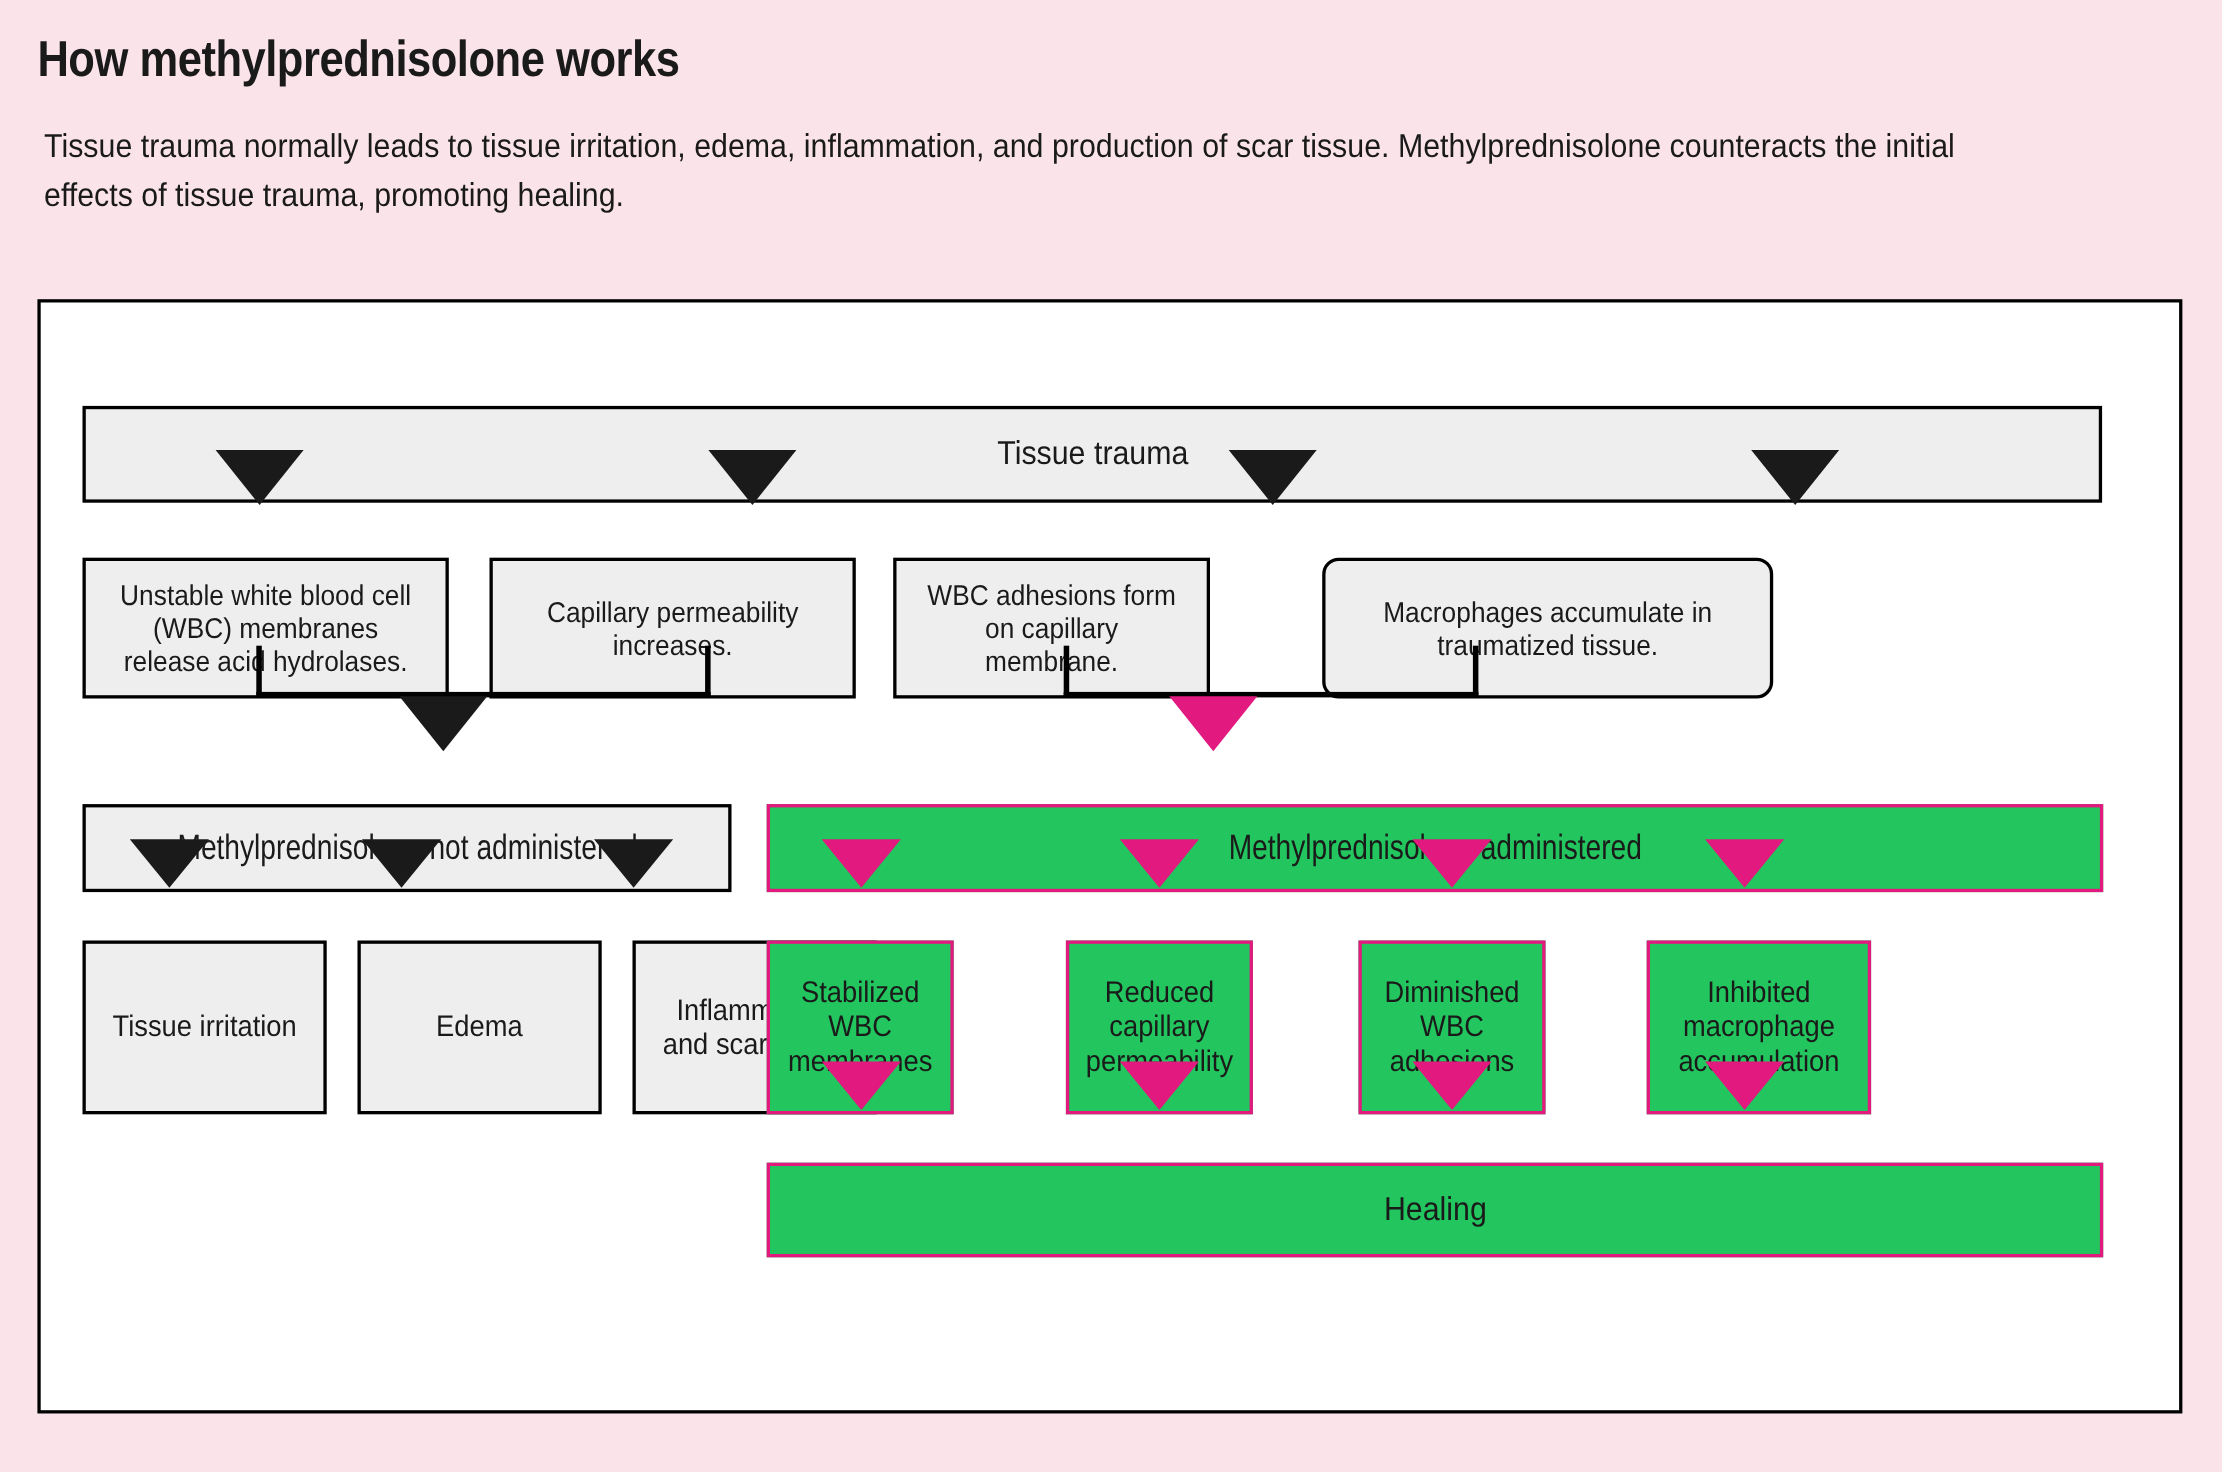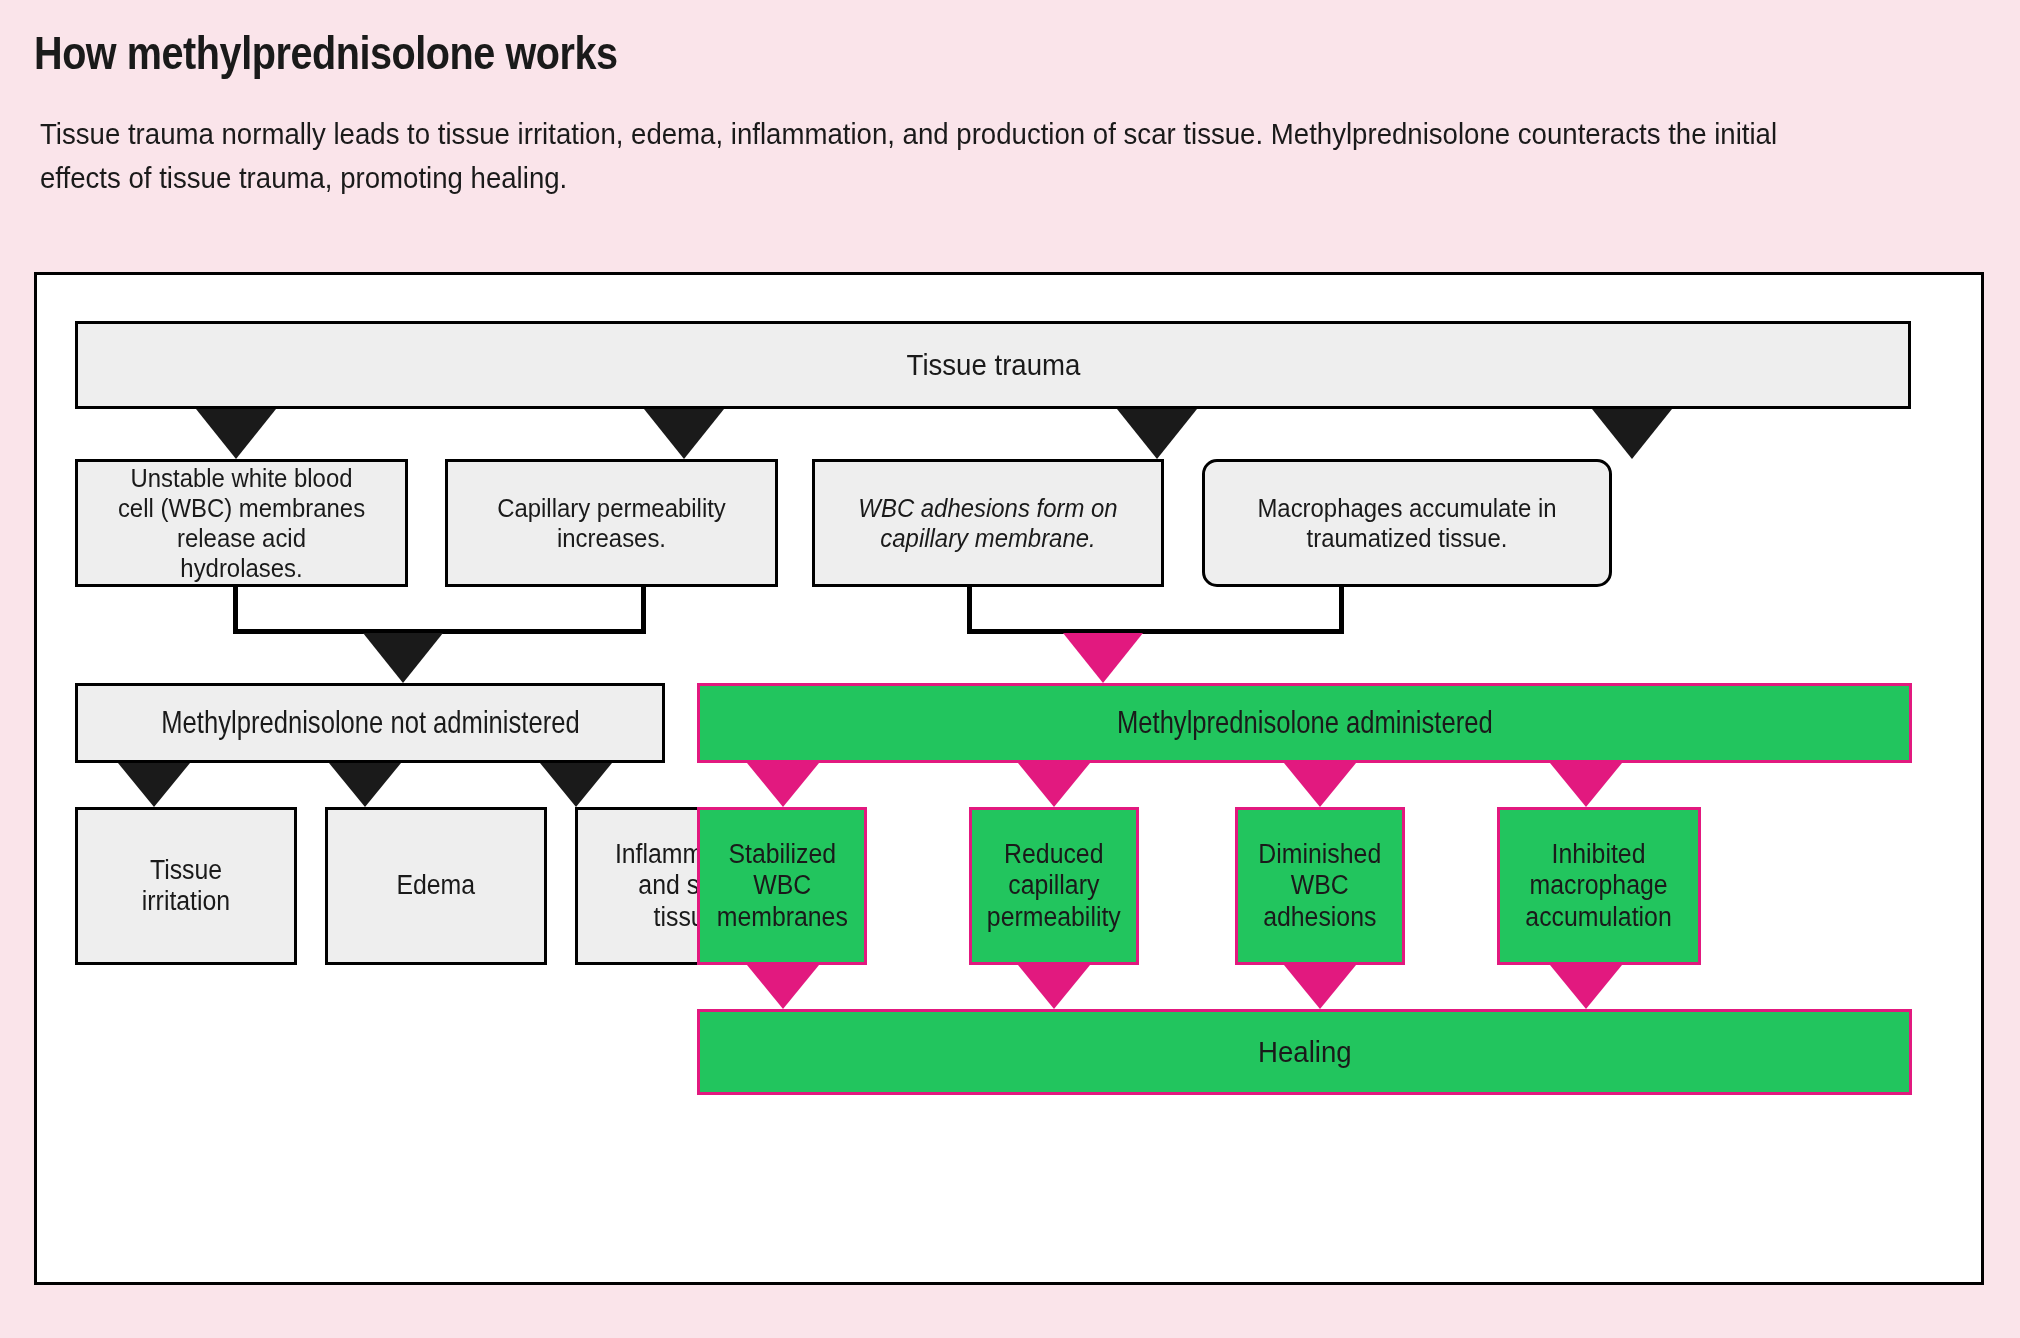--- a/index.html
+++ b/index.html
@@ -55,21 +55,22 @@
 
   
   .node {
     position: absolute;
     display: flex;
     align-items: center;
     justify-content: center;
     text-align: center;
     color: #1a1a1a;
     line-height: 1.16;
-    padding: 4px 24px;
+    padding: 4px 8px;
+    margin-top: 48px;
   }
   .gray {
     background: #eeeeee;
     border: 3px solid #000000;
   }
   .pink {
     background: #22c55e;
     border: 3px solid #e2197f;
   }
   .node span {
@@ -113,21 +114,21 @@
     <div class="arrow black" style="left:607px; top:134px; border-left-width:40px; border-right-width:40px; border-top-width:50px;"></div>
     <div class="arrow black" style="left:1080px; top:134px; border-left-width:40px; border-right-width:40px; border-top-width:50px;"></div>
     <div class="arrow black" style="left:1555px; top:134px; border-left-width:40px; border-right-width:40px; border-top-width:50px;"></div>
 
     <div class="node gray" style="left:38px; top:184px; width:333px; height:128px; font-size:26px;">
       <span>Unstable white blood cell (WBC) membranes release acid hydrolases.</span>
     </div>
     <div class="node gray" style="left:408px; top:184px; width:333px; height:128px; font-size:26px;justify-content:flex-end;">
       <span>Capillary permeability increases.</span>
     </div>
-    <div class="node gray" style="left:775px; top:184px; width:352px; height:128px; font-size:26px;font-style:italic;">
+    <div class="node gray" style="left:775px; top:184px; width:288px; height:128px; font-size:26px;">
       <span>WBC adhesions form on capillary membrane.</span>
     </div>
     <div class="node gray" style="left:1165px; top:184px; width:410px; height:128px; font-size:26px;border-radius:15px;">
       <span>Macrophages accumulate in traumatized tissue.</span>
     </div>
 
     <div class="ln" style="left:196px; top:312px; width:5px; height:46px;"></div>
     <div class="ln" style="left:604px; top:312px; width:5px; height:46px;"></div>
     <div class="ln" style="left:196px; top:354px; width:413px; height:5px;"></div>
     <div class="arrow black" style="left:326px; top:358px; border-left-width:40px; border-right-width:40px; border-top-width:50px;"></div>

